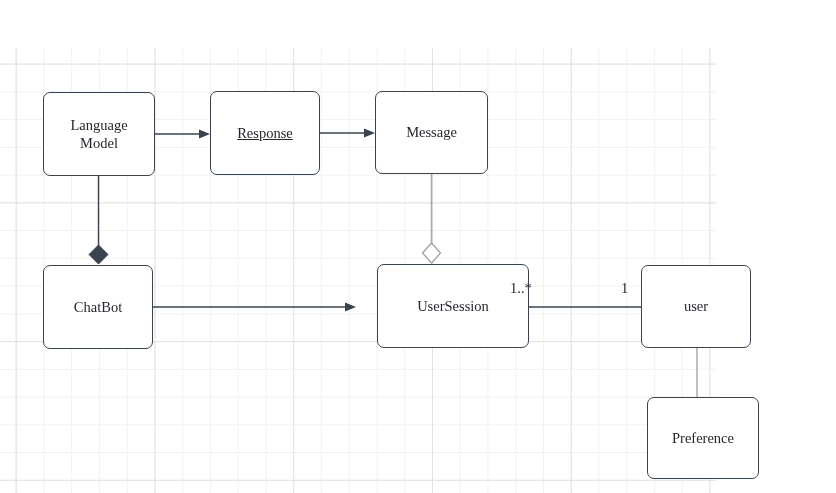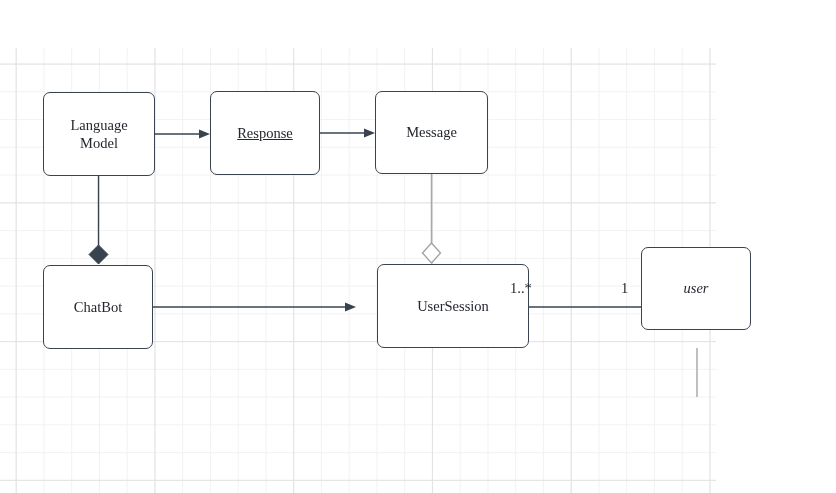--- a/index.html
+++ b/index.html
@@ -39,21 +39,21 @@
     line-height: 1.25;
     cursor: default;
   }
   .node .node-label { display: block; }
   .node--language-model { left: 43px; top: 44px; width: 112px; height: 84px; }
   .node--language-model .node-label { max-width: 78px; }
   .node--response      { left: 210px; top: 43px; width: 110px; height: 84px; text-decoration: underline; }
   .node--message       { left: 375px; top: 43px; width: 113px; height: 83px; }
   .node--chatbot       { left: 43px;  top: 217px; width: 110px; height: 84px; }
   .node--user-session  { left: 377px; top: 216px; width: 152px; height: 84px; }
-  .node--user          { left: 641px; top: 199px; width: 110px; height: 83px; font-style: italic; }
+  .node--user          { left: 641px; top: 217px; width: 110px; height: 83px; }
   .node--preference    { left: 647px; top: 349px; width: 112px; height: 82px; }
 
   .edges-layer {
     position: absolute;
     left: 0; top: 0;
     width: 836px;
     height: 493px;
   }
 
   .edge-label {
@@ -124,18 +124,21 @@
   </div>
 
   <div class="node node--user-session">
     <span class="node-label">UserSession</span>
   </div>
 
   <div class="node node--user">
     <span class="node-label">user</span>
   </div>
 
+  <div class="node node--preference">
+    <span class="node-label">Preference</span>
+  </div>
 
   <div class="edge-label edge-label--target-mult">1..*</div>
 
   <div class="edge-label edge-label--source-mult">1</div>
 
 </div>
 
 </body></html>

